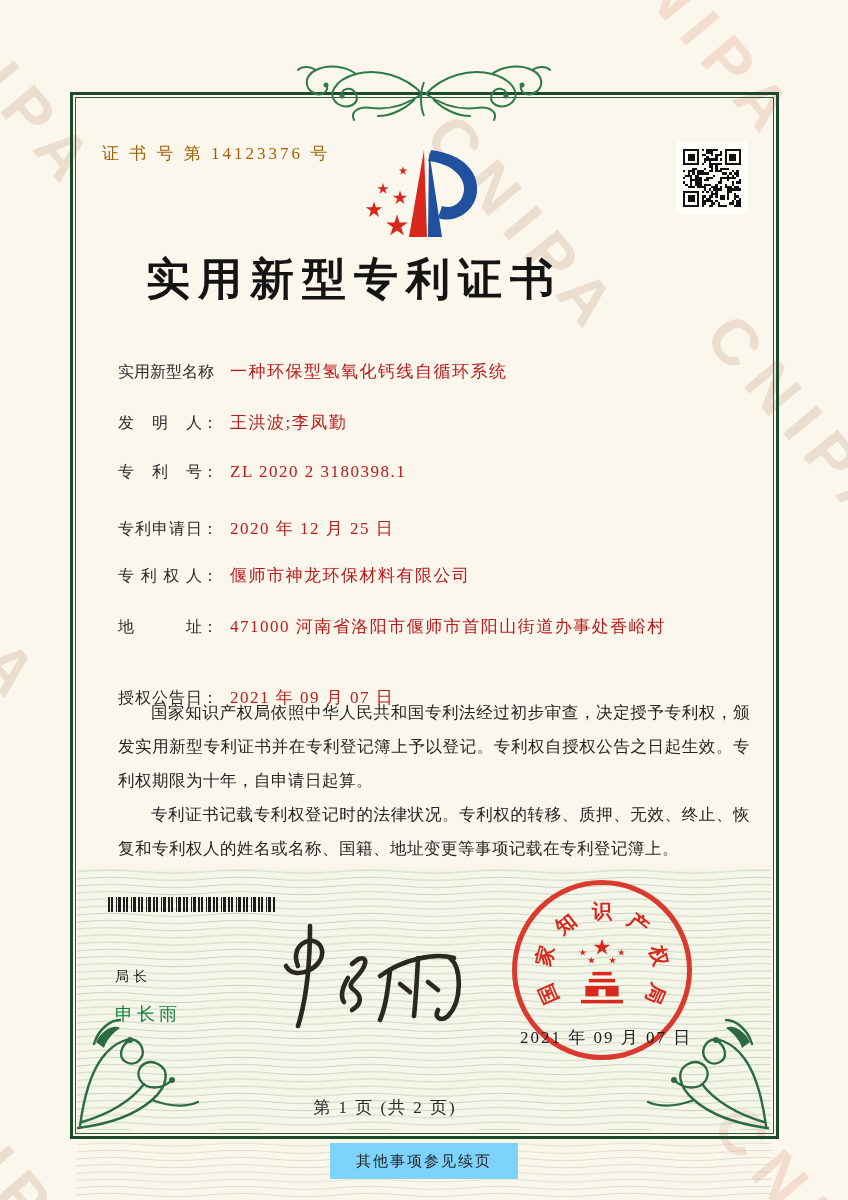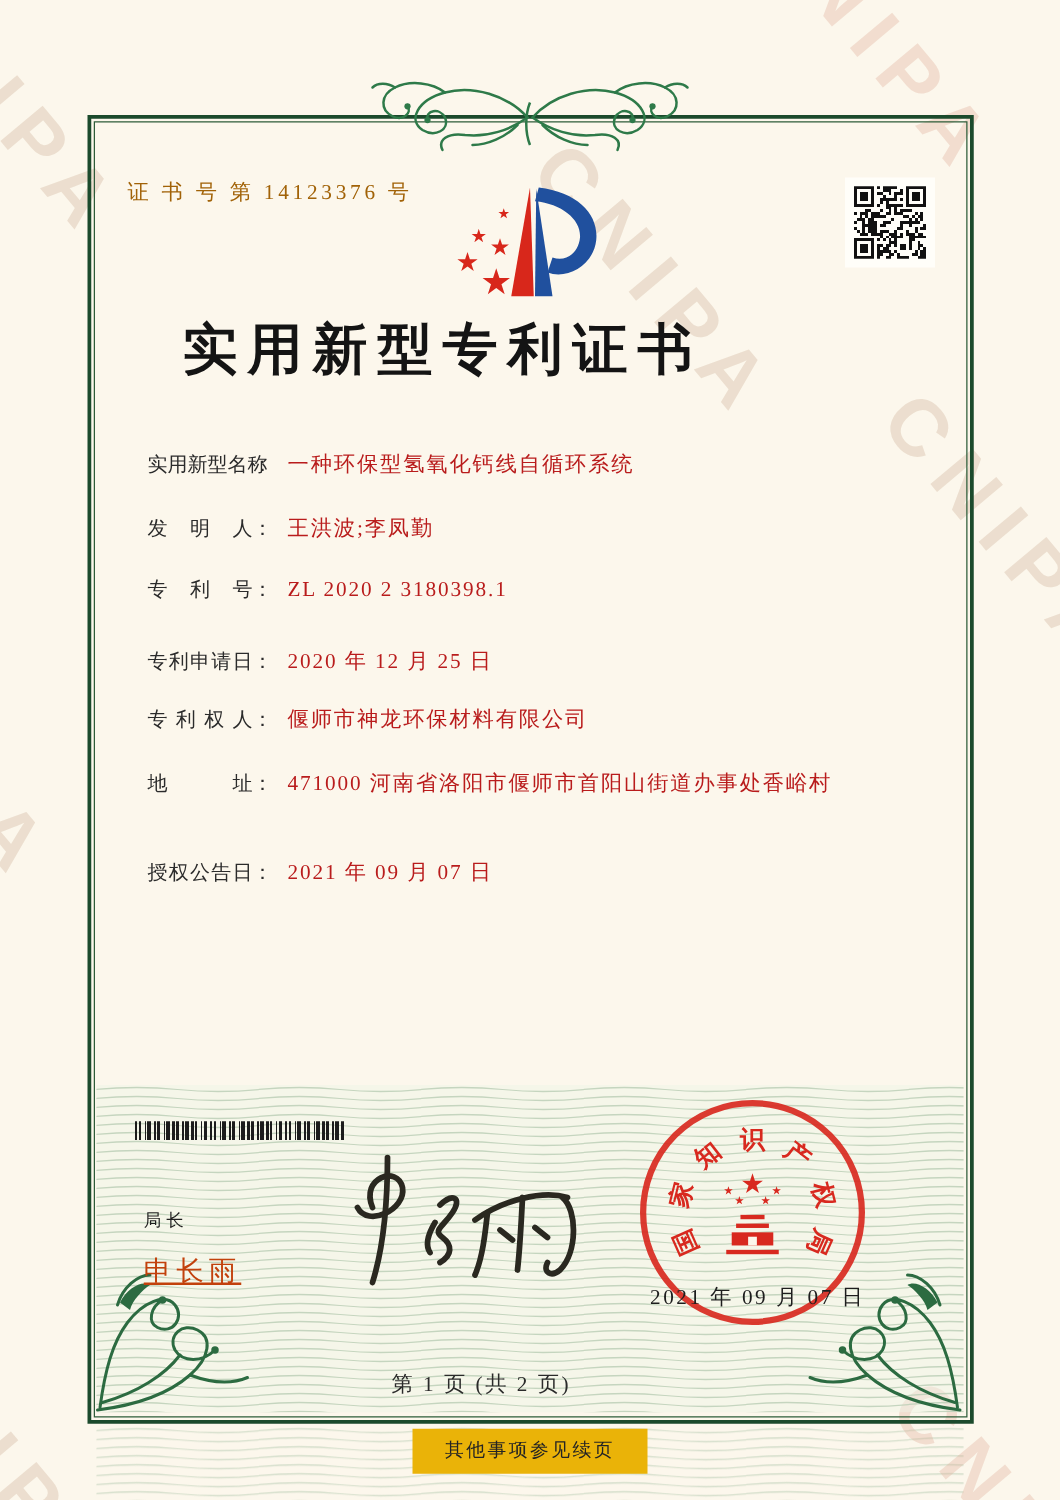--- a/index.html
+++ b/index.html
@@ -65,21 +65,21 @@
   
   .barcode{
     position:absolute;left:108px;top:897px;width:168px;height:15px;z-index:4;
     background:repeating-linear-gradient(90deg,
       #1c1c1c 0 2px,transparent 2px 3px,
       #1c1c1c 3px 5px,transparent 5px 8px,
       #1c1c1c 8px 9px,transparent 9px 10px,
       #1c1c1c 10px 13px,transparent 13px 15px);
   }
   .officer-title{position:absolute;left:115px;top:968px;font-size:14px;letter-spacing:4px;color:#1e1e1e;z-index:4;}
-  .officer-name{position:absolute;left:115px;top:1002px;font-size:22px;letter-spacing:4px;color:#c2410c;z-index:4;text-decoration:underline;}
+  .officer-name{position:absolute;left:115px;top:1002px;font-size:18px;letter-spacing:4px;color:#15803d;z-index:4;}
   .signature{position:absolute;left:268px;top:922px;z-index:5;}
   
   .seal{position:absolute;left:512px;top:880px;width:180px;height:180px;z-index:4;}
   .seal-ring{
     position:absolute;left:0;top:0;width:170px;height:170px;
     border:5px solid rgba(216,41,31,.92);border-radius:50%;
   }
   .seal-char{
     position:absolute;left:50%;top:50%;width:22px;margin-left:-11px;margin-top:-11px;
     height:22px;text-align:center;
@@ -90,21 +90,21 @@
   .seal-date{
     position:absolute;left:520px;top:1026px;z-index:6;
     font-size:17px;letter-spacing:2px;color:#1d1d1d;
   }
   .page-info{
     position:absolute;left:77px;top:1096px;width:616px;text-align:center;z-index:4;
     font-size:17px;letter-spacing:2px;color:#2a2a2a;
   }
   .cont-note{
     position:absolute;left:330px;top:1143px;width:188px;height:36px;z-index:4;
-    background:#eab308;text-align:center;line-height:36px;
+    background:#7dd3fc;text-align:center;line-height:36px;
     font-size:15px;letter-spacing:2px;color:#242424;
   }
   
   .orn-top{position:absolute;left:294px;top:60px;z-index:3;}
   .orn-bl{position:absolute;left:74px;top:1000px;z-index:3;}
   .orn-br{position:absolute;left:642px;top:1000px;z-index:3;transform:scaleX(-1);}
 </style>
 </head>
 <body>
 
@@ -433,20 +433,22 @@
   </div>
   <div class="frow" style="top:263px;">
     <span class="flabel">地址</span><span class="fcolon">：</span><span class="fvalue">471000 河南省洛阳市偃师市首阳山街道办事处香峪村</span>
   </div>
   <div class="frow" style="top:314px;margin-top:20px;">
     <span class="flabel">授权公告日</span><span class="fcolon">：</span><span class="fvalue">2021 年 09 月 07 日</span>
   </div>
 </div>
 
 <div class="bodytext">
+  <p>国家知识产权局依照中华人民共和国专利法经过初步审查，决定授予专利权，颁发实用新型专利证书并在专利登记簿上予以登记。专利权自授权公告之日起生效。专利权期限为十年，自申请日起算。</p>
+  <p>专利证书记载专利权登记时的法律状况。专利权的转移、质押、无效、终止、恢复和专利权人的姓名或名称、国籍、地址变更等事项记载在专利登记簿上。</p>
 </div>
 
 <div class="barcode"></div>
 
 <div class="officer-title">局长</div>
 <div class="officer-name">申长雨</div>
 
 <svg class="signature" width="240" height="120" viewBox="0 0 240 120">
   <g stroke="#2a2820" stroke-width="4.6" fill="none" stroke-linecap="round" stroke-linejoin="round">
     <path d="M30,44 C20,20 50,10 54,28 C57,46 26,60 18,44"></path>

